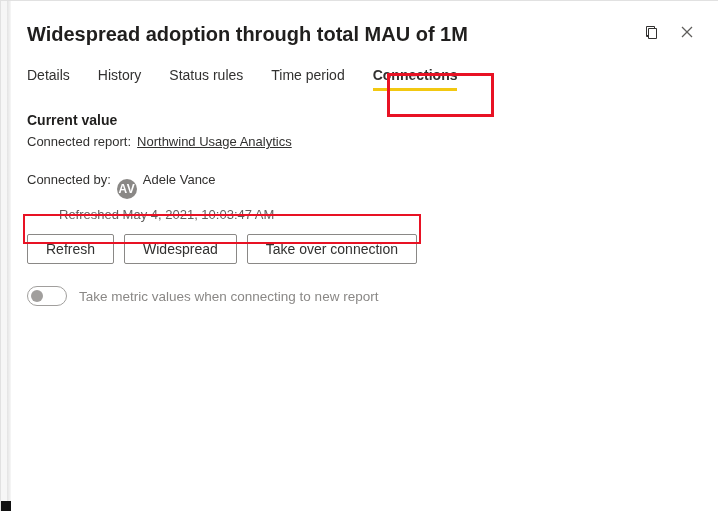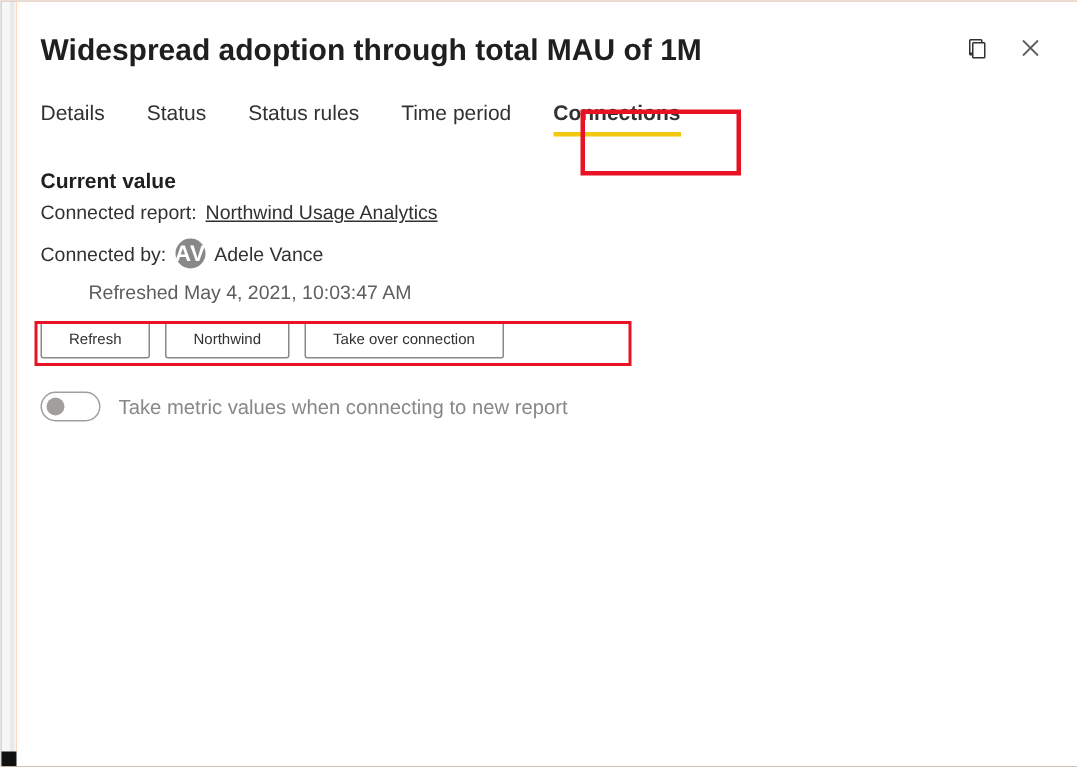--- a/index.html
+++ b/index.html
@@ -8,21 +8,21 @@
     width: 718px; height: 511px;
     font-family: "Segoe UI", Arial, sans-serif;
     color: #323130;
     background: #fff;
     overflow: hidden;
   }
   .panel {
     position: relative;
     width: 718px;
     height: 511px;
-    background: #f97316;
+    background: #14b8a6;
     border-left: 1px solid #e1e1e1;
     border-top: 1px solid #e1e1e1;
   }
   .bg-stuff {
     position: absolute;
     left: 0; top: 0; width: 10px; height: 511px;
     background: #f6f6f6;
     z-index: 0;
   }
   .shadow {
@@ -125,36 +125,37 @@
   }
   .muted {
     color: #605e5c;
     margin-left: 32px;
   }
   .avatar {
     width: 20px; height: 20px;
     border-radius: 50%;
     background: #8a8886;
     color: #fff;
-    font-size: 15px;
+    font-size: 12px;
     font-weight: 600;
     display: inline-flex;
     align-items: center; justify-content: center;
     letter-spacing: 0.5px;
+    margin-top: 20px;
   }
   .btn-row {
     display: flex;
     gap: 10px;
     margin-top: 12px;
   }
   .btn {
     border: 1px solid #8a8886;
     background: #fff;
     color: #323130;
-    font-size: 10px;
+    font-size: 14px;
     padding: 6px 18px;
     border-radius: 2px;
     cursor: pointer;
     font-family: inherit;
   }
   .toggle-row {
     display: flex;
     align-items: center;
     gap: 12px;
     margin-top: 18px;
@@ -213,21 +214,21 @@
           <svg viewBox="0 0 12 12">
               <line x1="1" y1="1" x2="11" y2="11"></line>
               <line x1="11" y1="1" x2="1" y2="11"></line>
             </svg>
         </span>
       </div>
     </div>
 
     <div class="tabs">
       <div class="tab">Details</div>
-      <div class="tab">Status</div>
+      <div class="tab">History</div>
       <div class="tab">Status rules</div>
       <div class="tab">Time period</div>
       <div class="tab active">Connections</div>
     </div>
 
     <div class="tab-highlight-box" style="left:376px; top:72px; width:107px; height:44px;"></div>
 
     <div class="body">
 
       <div class="subhead">Current value</div>
@@ -240,21 +241,21 @@
       <div class="line" style="margin-top:10px;">
         <span>Connected by:</span>
         <span class="avatar">AV</span>
         <span>Adele Vance</span>
       </div>
 
       <div class="line muted">Refreshed May 4, 2021, 10:03:47 AM</div>
 
       <div class="btn-row">
         <button class="btn">Refresh</button>
-        <button class="btn">Northwind</button>
+        <button class="btn">Widespread</button>
         <button class="btn">Take over connection</button>
       </div>
 
       <div class="toggle-row">
         <div class="toggle">
           <div class="toggle-knob"></div>
         </div>
         <div class="toggle-label">Take metric values when connecting to new report</div>
       </div>
 

